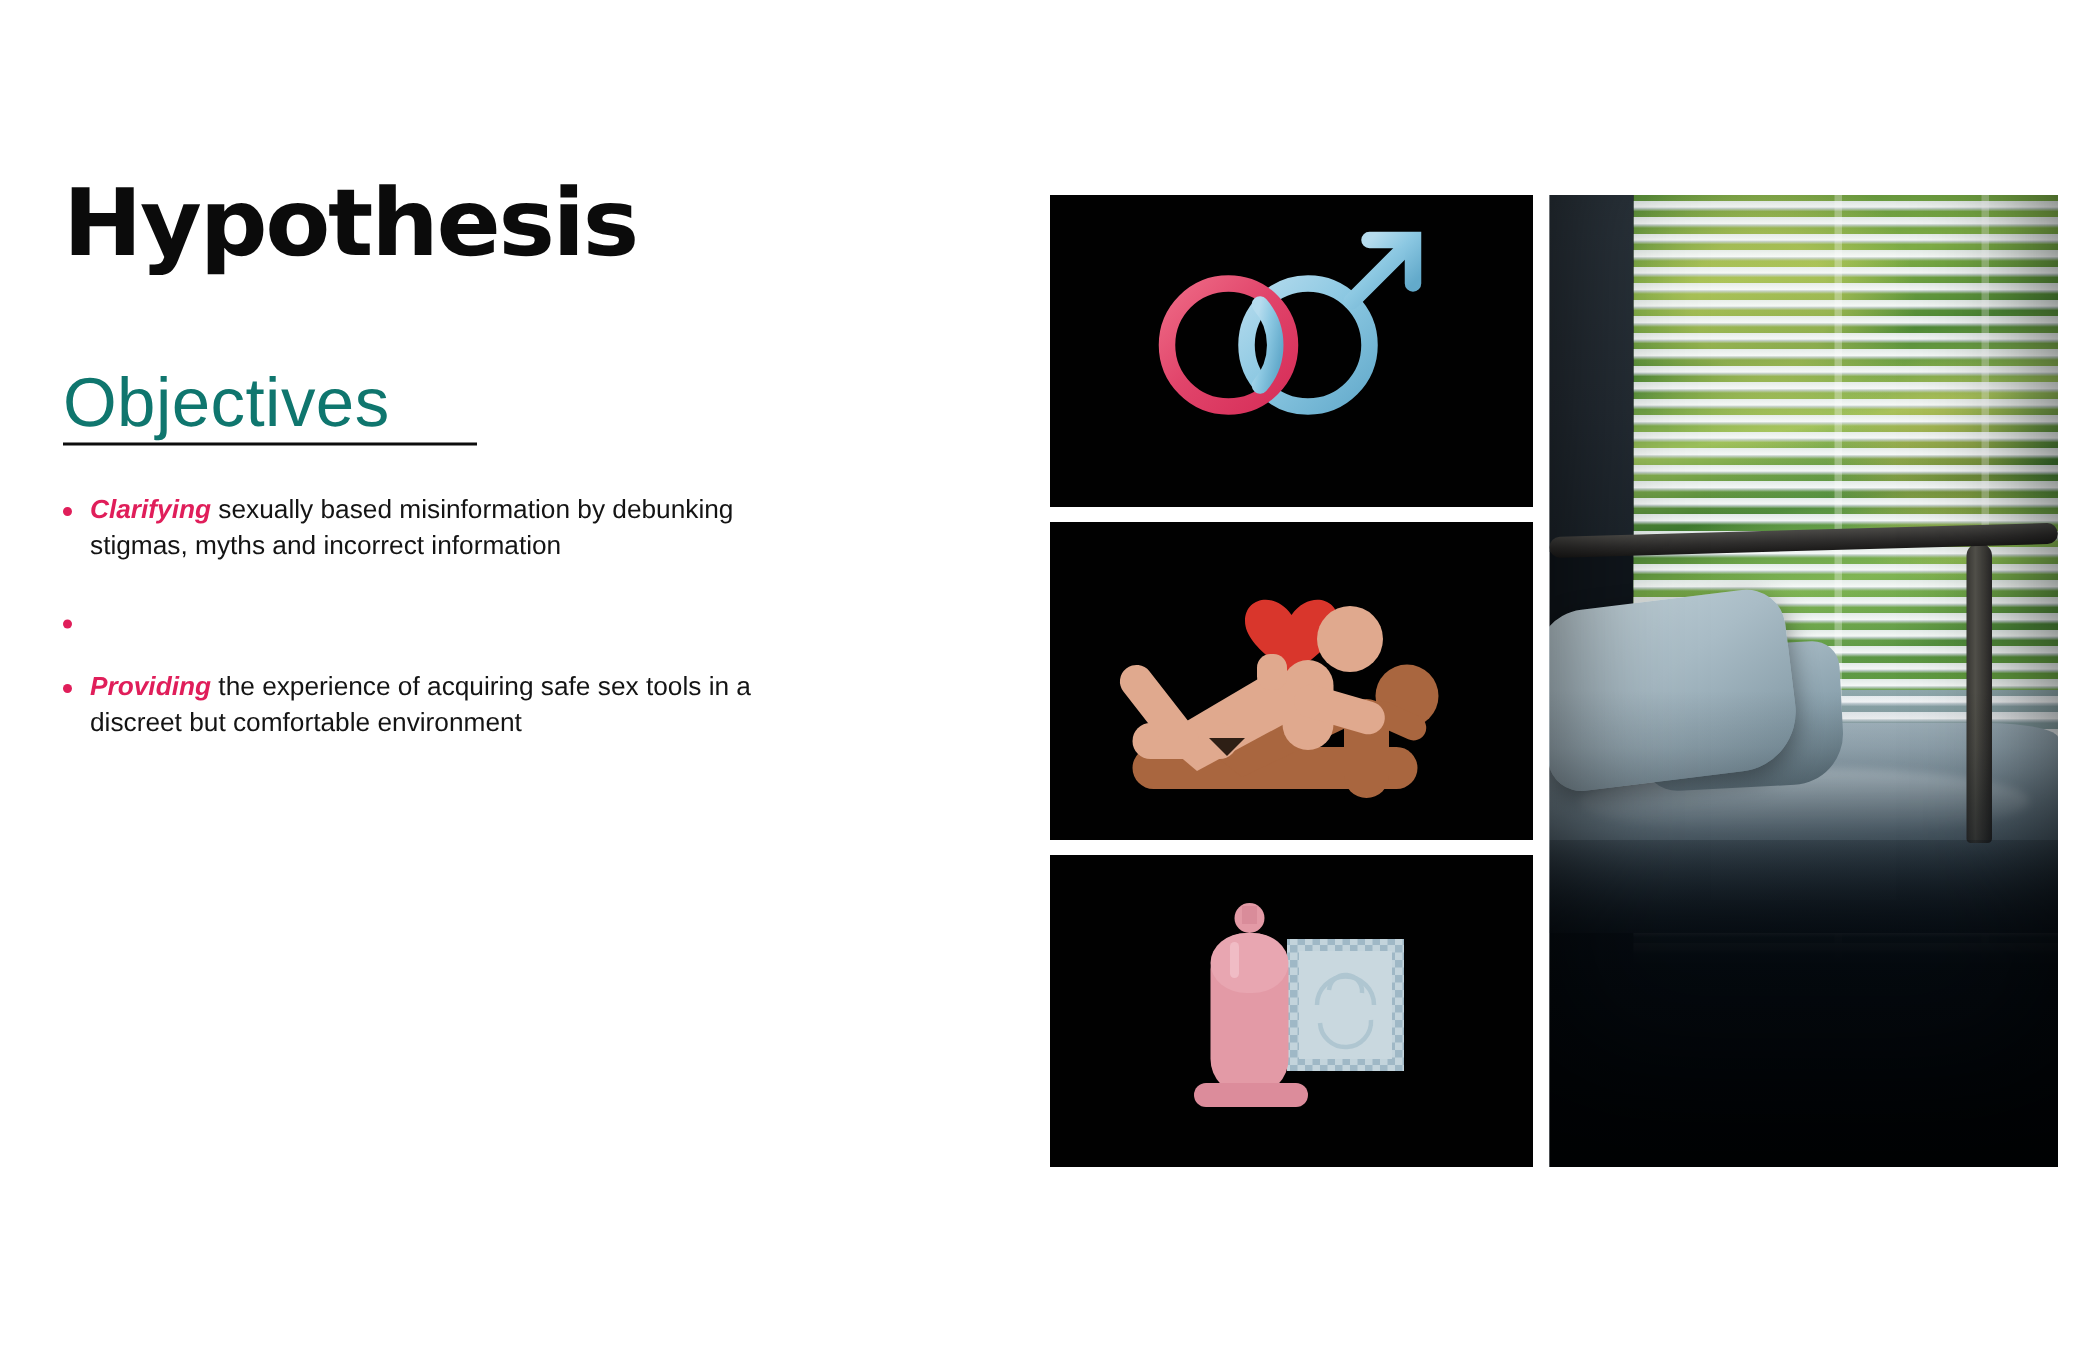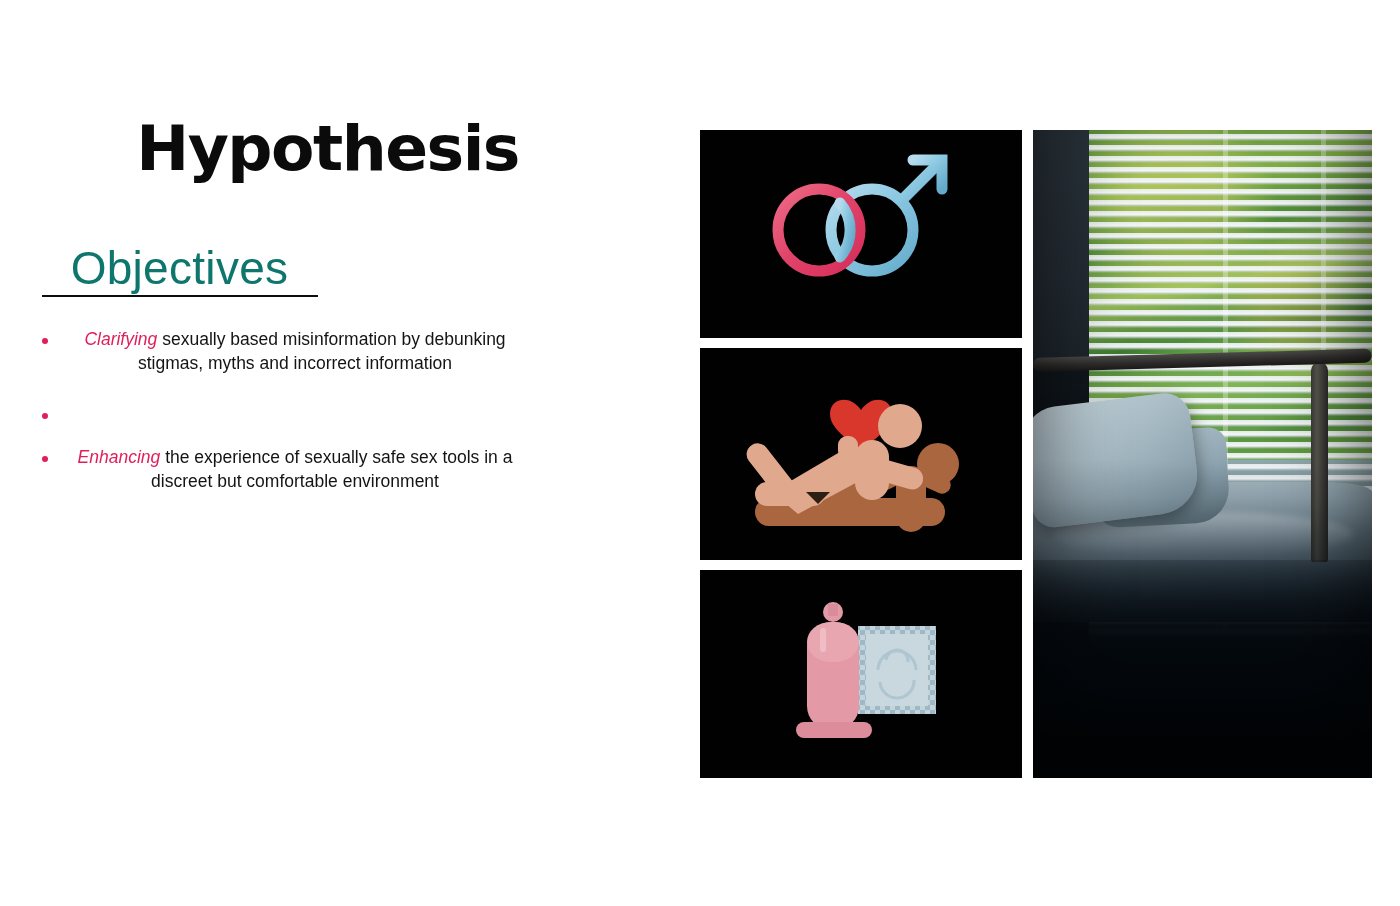--- a/index.html
+++ b/index.html
@@ -5,21 +5,21 @@
   * { margin:0; padding:0; box-sizing:border-box; }
   html, body {
     width:1400px; height:906px;
     background:#ffffff;
     font-family:"Liberation Sans", sans-serif;
     overflow:hidden;
   }
   .slide { position:relative; width:1400px; height:906px; background:#fff; }
 
   
-  .text-col { position:absolute; left:42px; top:118px; width:560px;text-align:center; }
+  .text-col { position:absolute; left:42px; top:118px; width:560px; }
 
   .page-title {
     font-family:"DejaVu Sans", sans-serif;
     font-weight:700;
     font-size:62px;
     letter-spacing:-1.5px;
     line-height:1.0;
     color:#0b0b0b;
     transform:scaleX(1.02);
     transform-origin:left center;
@@ -57,20 +57,21 @@
   }
   .bullet-text {
     font-size:17.5px;
     line-height:1.38;
     color:#141414;
     max-width:470px;
   }
   .bullet-lead {
     color:#E01E5A;
     font-style:italic;
+    font-weight:bold;
   }
 
   
   .media { position:absolute; left:700px; top:130px; width:672px; height:648px; }
 
   .col-left  { position:absolute; left:0;   top:0; width:322px; height:648px; }
   .col-right { position:absolute; left:333px; top:0; width:339px; height:648px; }
 
   .panel {
     position:absolute; left:0; width:322px;
@@ -215,21 +216,21 @@
         </div>
       </div>
 
       <div class="bullet-row">
         <span class="bullet-dot"></span>
       </div>
 
       <div class="bullet-row">
         <span class="bullet-dot"></span>
         <div class="bullet-text">
-          <span class="bullet-lead">Enhancing</span><span> the experience of sexually safe sex tools in a discreet but comfortable environment</span>
+          <span class="bullet-lead">Providing</span><span> the experience of acquiring safe sex tools in a discreet but comfortable environment</span>
         </div>
       </div>
 
     </div>
   </div>
 
   <div class="media">
 
     <div class="col-left">
 

